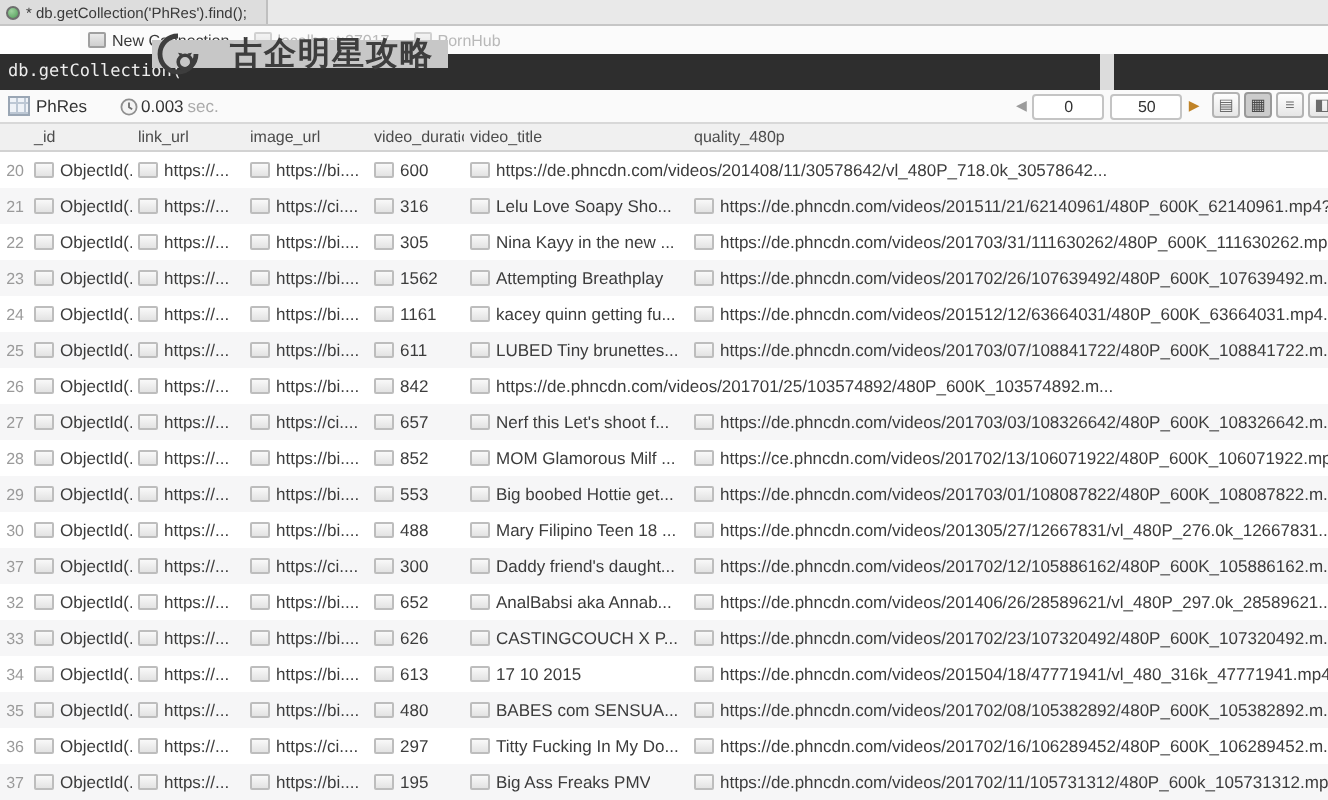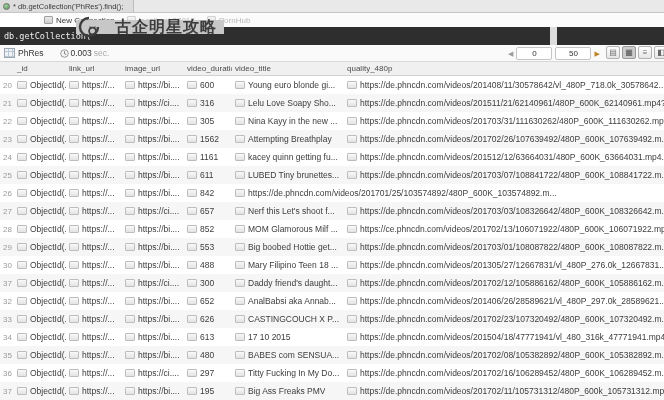--- a/index.html
+++ b/index.html
@@ -158,24 +158,20 @@
       <span class="ctext">https://...</span>
     </span>
     <span class="cell c2">
       <span class="cicon"></span>
       <span class="ctext">https://bi....</span>
     </span>
     <span class="cell c3">
       <span class="cicon"></span>
       <span class="ctext">600</span>
     </span>
-    <span class="cell c4">
-      <span class="cicon"></span>
-      <span class="ctext">Young euro blonde gi...</span>
-    </span>
     <span class="cell c5">
       <span class="cicon"></span>
       <span class="ctext">https://de.phncdn.com/videos/201408/11/30578642/vl_480P_718.0k_30578642...</span>
     </span>
   </div>
 
   <div class="row alt">
     <span class="gutter">21</span>
     <span class="cell c0">
       <span class="cicon"></span>

